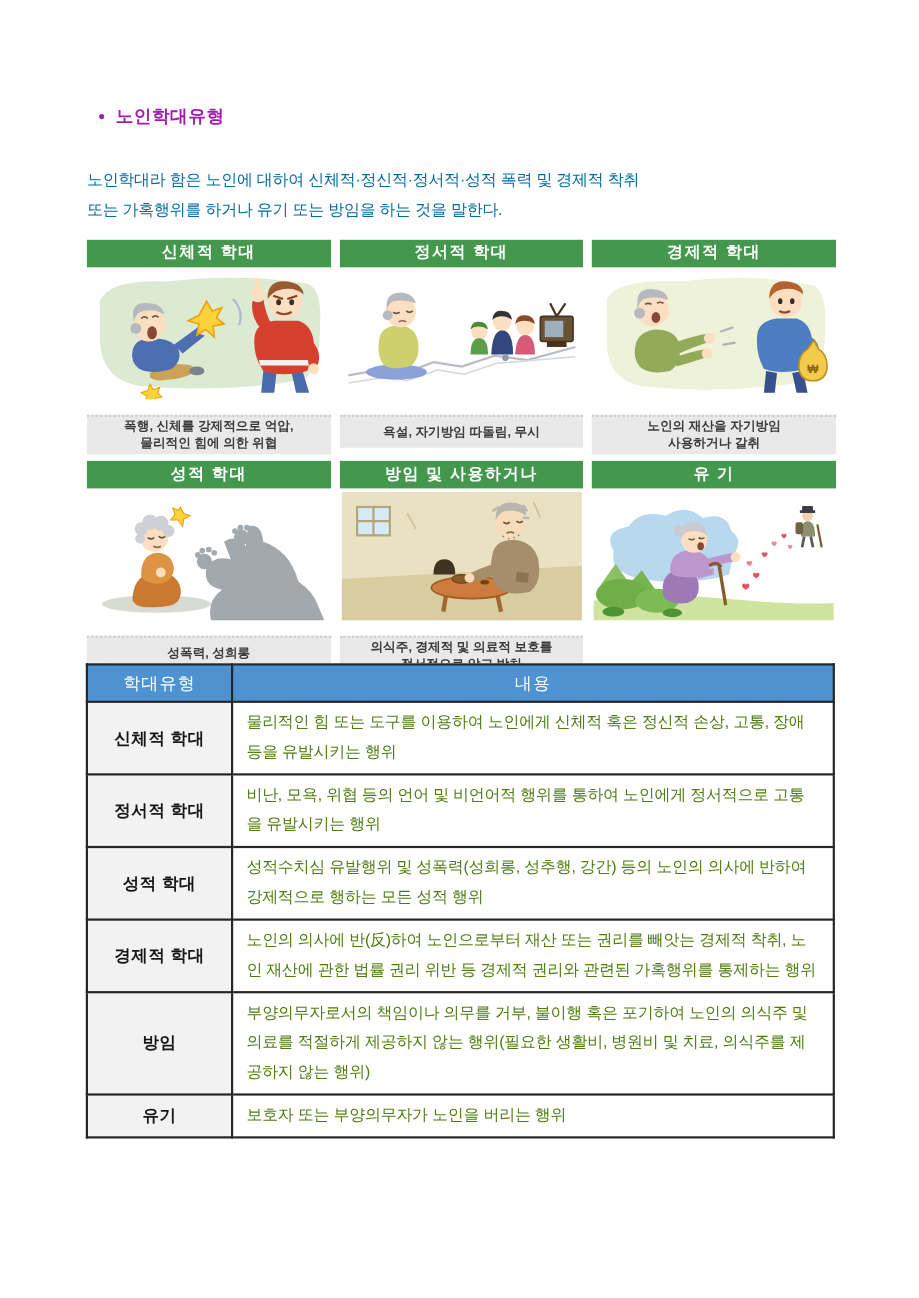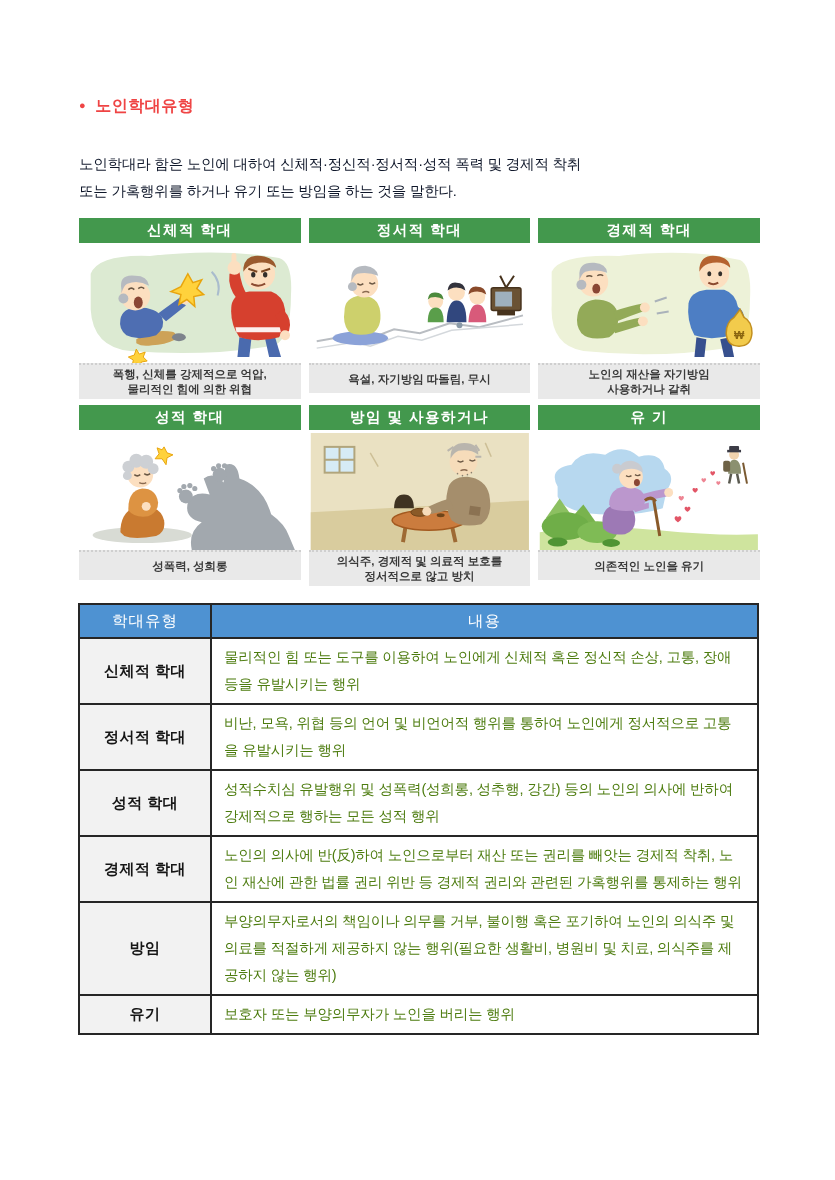--- a/index.html
+++ b/index.html
@@ -1,38 +1,38 @@
 <!DOCTYPE html>
 <html style="--panel-header-green: #43984d; --table-header-blue: #4e92d2; --caption-gray: #e9e9e9; --type-cell-gray: #f2f2f2;"><head>
 <meta charset="utf-8">
 <style>
   html,body { margin:0; padding:0; background:#ffffff; }
   .doc {
     position:relative; width:835px; height:1180px; overflow:hidden;
     background:#ffffff; font-family:"Liberation Sans","DejaVu Sans",sans-serif;
   }
-  .heading { position:absolute; left:79px; top:96px; font-size:16px; font-weight:bold; color:#ef4444; letter-spacing:.5px; }
+  .heading { position:absolute; left:89px; top:96px; font-size:16px; font-weight:bold; color:#a21caf; letter-spacing:.5px; }
   .heading .bullet { font-size:11px; vertical-align:2px; margin-right:9px; }
   .intro {
     position:absolute; left:79px; top:151px; width:690px;
-    font-size:14.5px; color:#0f172a; line-height:27px; white-space:pre-line; letter-spacing:-.2px;
+    font-size:14.5px; color:#0369a1; line-height:27px; white-space:pre-line; letter-spacing:-.2px;
   }
   .panels {
     position:absolute; left:79px; top:218px; width:681px;
     display:grid; grid-template-columns:repeat(3,1fr); column-gap:8px; row-gap:6px;
   }
   .panel { display:flex; flex-direction:column; }
   .panel-header {
     height:25px; line-height:25px; background:var(--panel-header-green,#43984d);
     color:#ffffff; font-weight:bold; font-size:14.5px; text-align:center; letter-spacing:1.5px;
   }
   .panel-art { height:117px; margin-top:3px; background:#ffffff; }
   .panel-art svg { width:100%; height:100%; display:block; }
   .panel-caption {
-    margin-top:0; min-height:30px; background:var(--caption-gray,#e9e9e9);
+    margin-top:14px; min-height:30px; background:var(--caption-gray,#e9e9e9);
     border-top:2px dotted #cfcfcf;
     display:flex; align-items:center; justify-content:center; text-align:center;
     font-size:11.5px; font-weight:bold; color:#3a3a3a; line-height:15px;
     white-space:pre-line; padding:2px 4px; box-sizing:border-box;
   }
   .abuse-table { position:absolute; left:78px; top:603px; width:681px; border-collapse:collapse; background:#fff;border-radius:23px; }
   .abuse-table th, .abuse-table td { border:2px solid #262626; }
   .abuse-table th {
     background:var(--table-header-blue,#4e92d2); color:#ffffff;
     font-weight:normal; font-size:15.5px; height:30px; letter-spacing:1px;
@@ -262,21 +262,20 @@
           </g>
           <circle cx="196" cy="22" r="5" fill="#f1d3ae"></circle>
           <rect x="191" y="13" width="10" height="5" rx="1" fill="#3c3c46"></rect>
           <rect x="189" y="17" width="14" height="2.5" fill="#3c3c46"></rect>
           <path d="M190 41 Q190 27 196 27 Q203 27 203 41 Z" fill="#8b9070"></path>
           <rect x="185" y="28" width="7" height="11" rx="2" fill="#6e6246"></rect>
           <path d="M193 41 L191 51 M199 41 L201 51" stroke="#5a5a50" stroke-width="2.5"></path>
           <path d="M205 30 L209 51" stroke="#7a5a32" stroke-width="2"></path>
         </svg>
       </div>
-      <div class="panel-caption">의존적인 노인을 유기</div>
     </div>
 
   </div>
 
   <table class="abuse-table">
     <thead>
       <tr>
         <th>학대유형</th>
         <th>내용</th>
       </tr>

